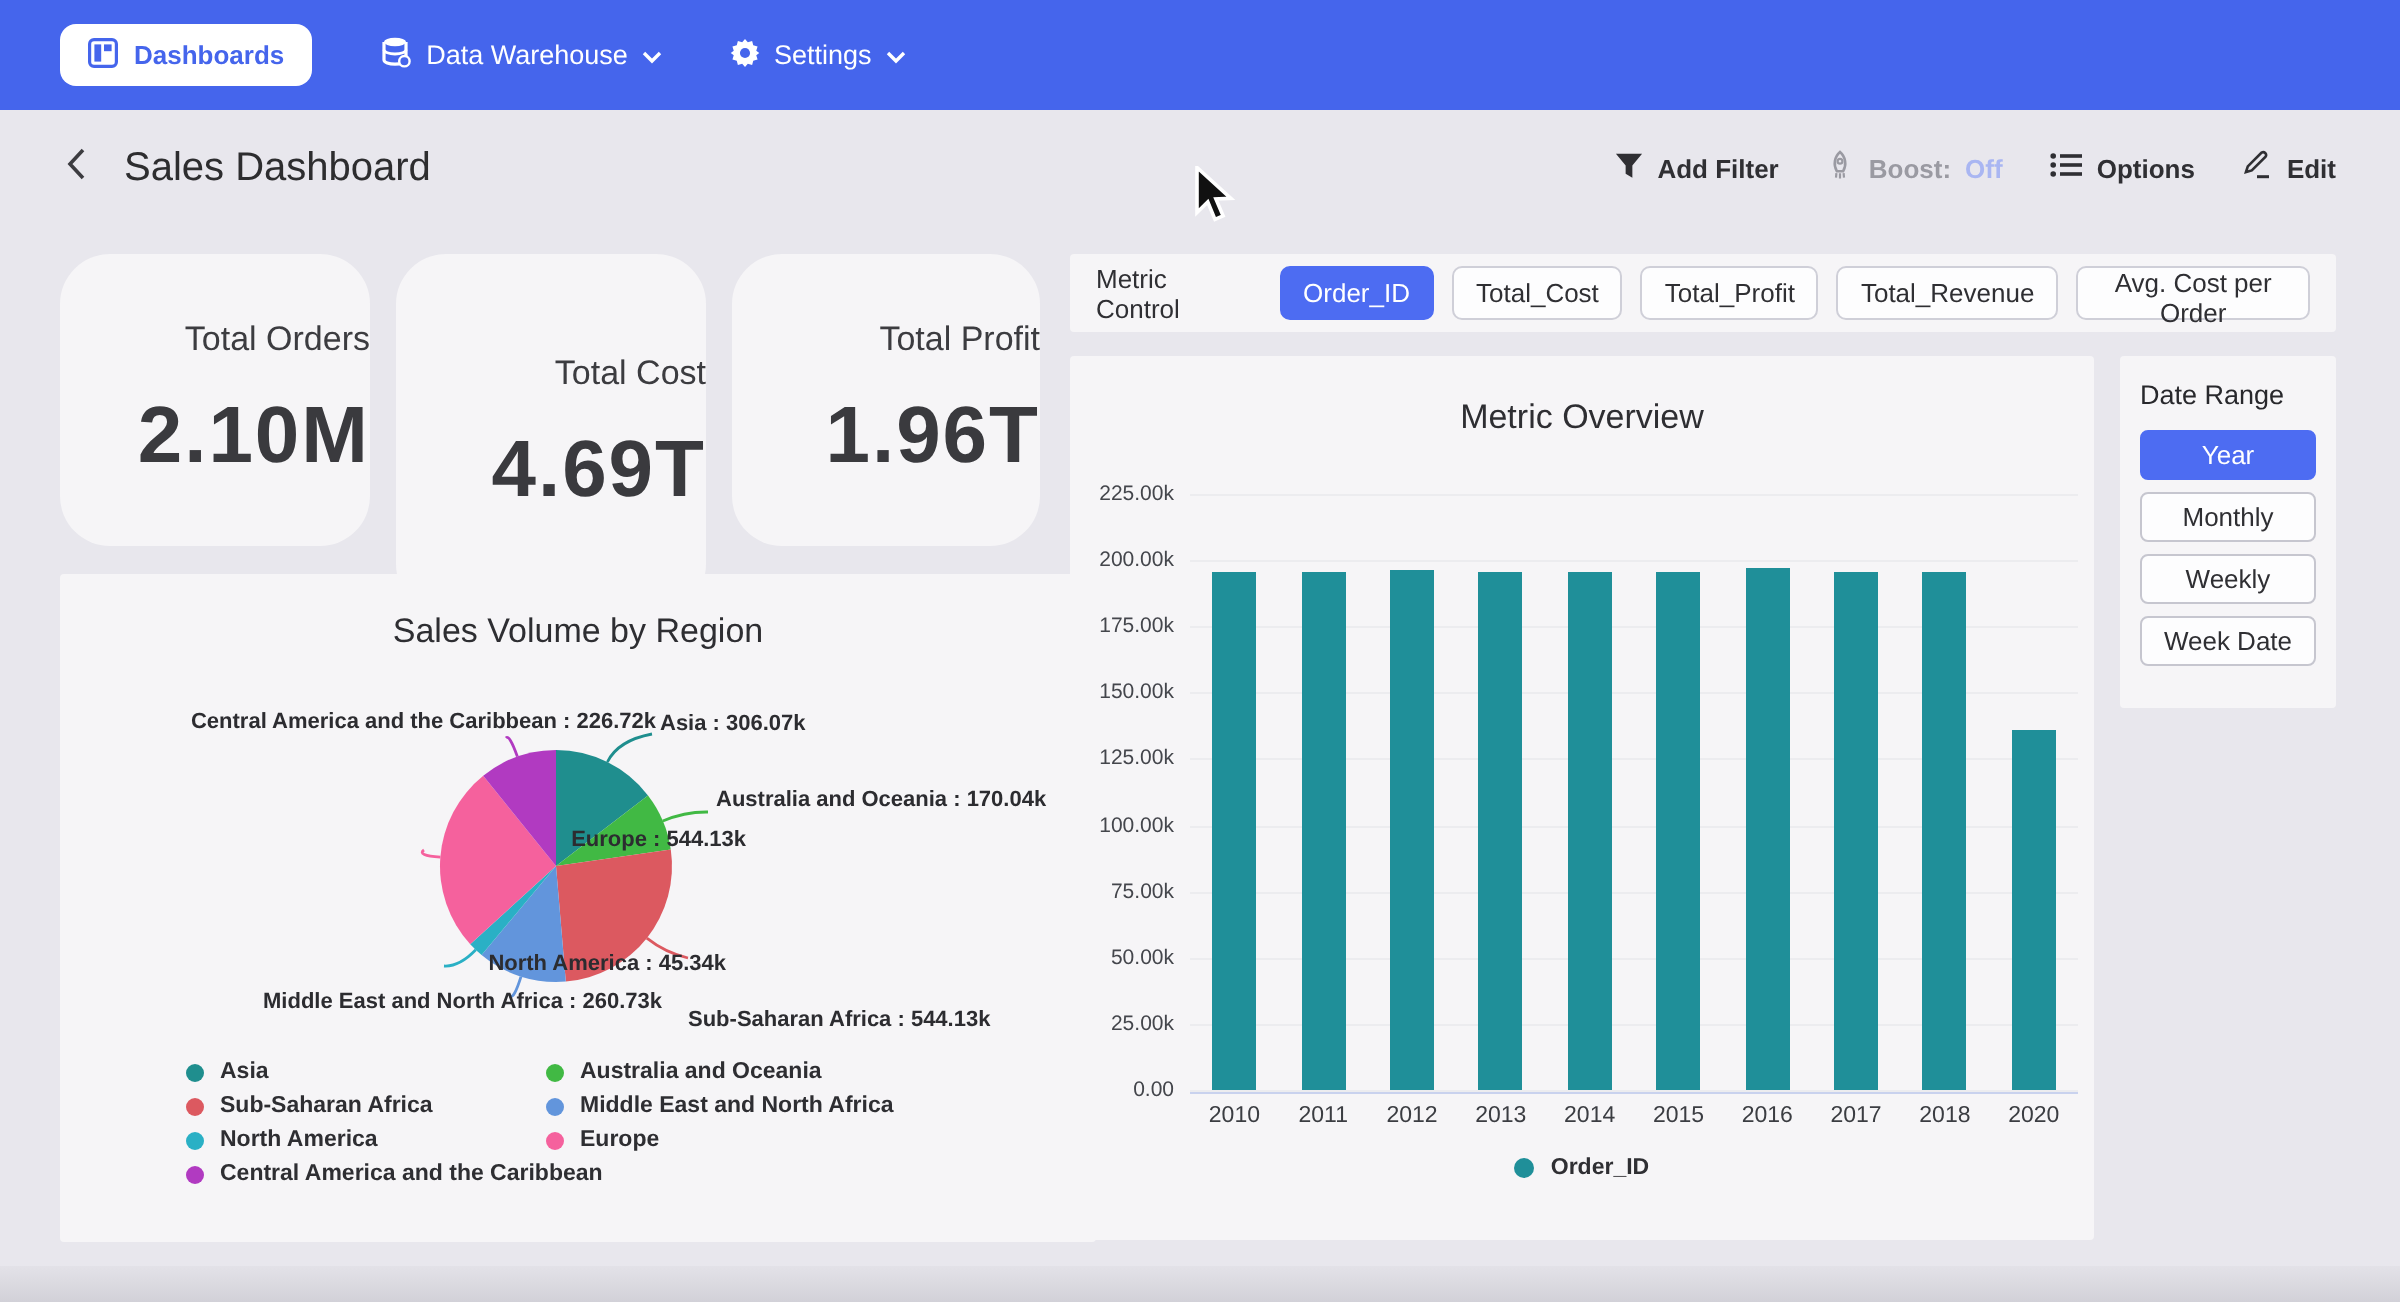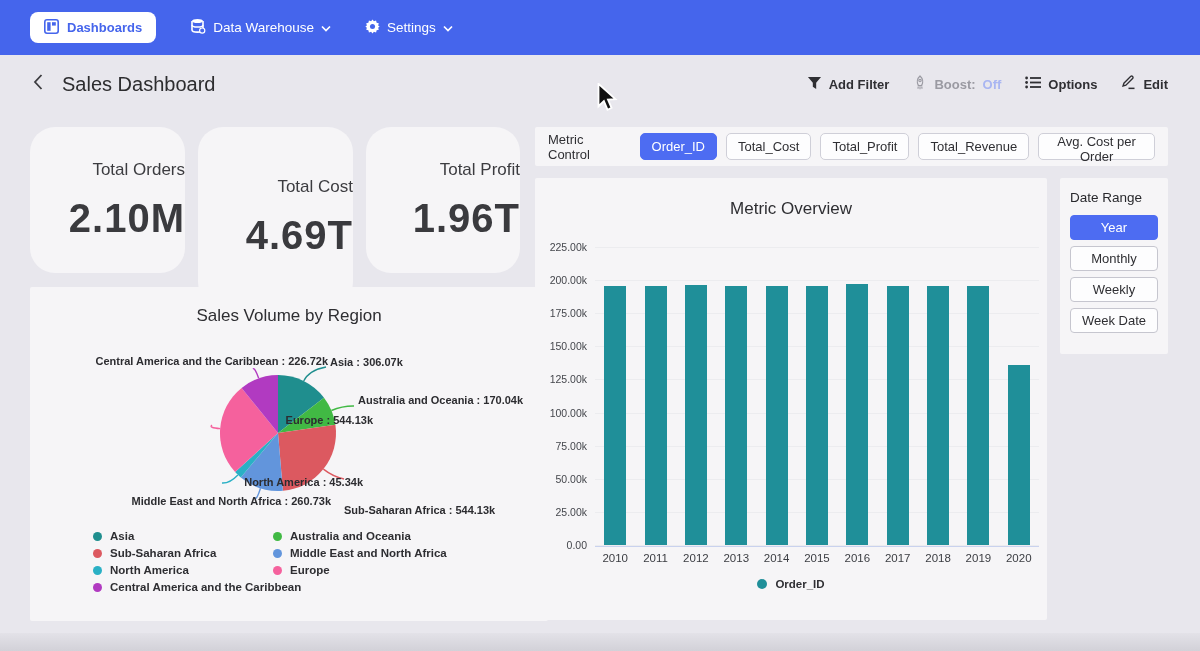--- a/index.html
+++ b/index.html
@@ -321,24 +321,20 @@
           </div>
           <div class="bar-cell">
             <div class="bar" style="height: 259.459px; background: rgb(31, 143, 153);"></div>
             <div class="xlabel">2017</div>
           </div>
           <div class="bar-cell">
             <div class="bar" style="height: 258.929px; background: rgb(31, 143, 153);"></div>
             <div class="xlabel">2018</div>
           </div>
           <div class="bar-cell">
-            <div class="bar" style="height: 259.194px; background: rgb(31, 143, 153);"></div>
-            <div class="xlabel">2019</div>
-          </div>
-          <div class="bar-cell">
             <div class="bar" style="height: 179.992px; background: rgb(31, 143, 153);"></div>
             <div class="xlabel">2020</div>
           </div>
         </div>
       </div>
     <div class="chart-legend" id="bar-legend" style="top:400px;">
         <span class="dot" style="background: rgb(31, 143, 153);"></span>
         <span>Order_ID</span>
       </div>
   </div>

